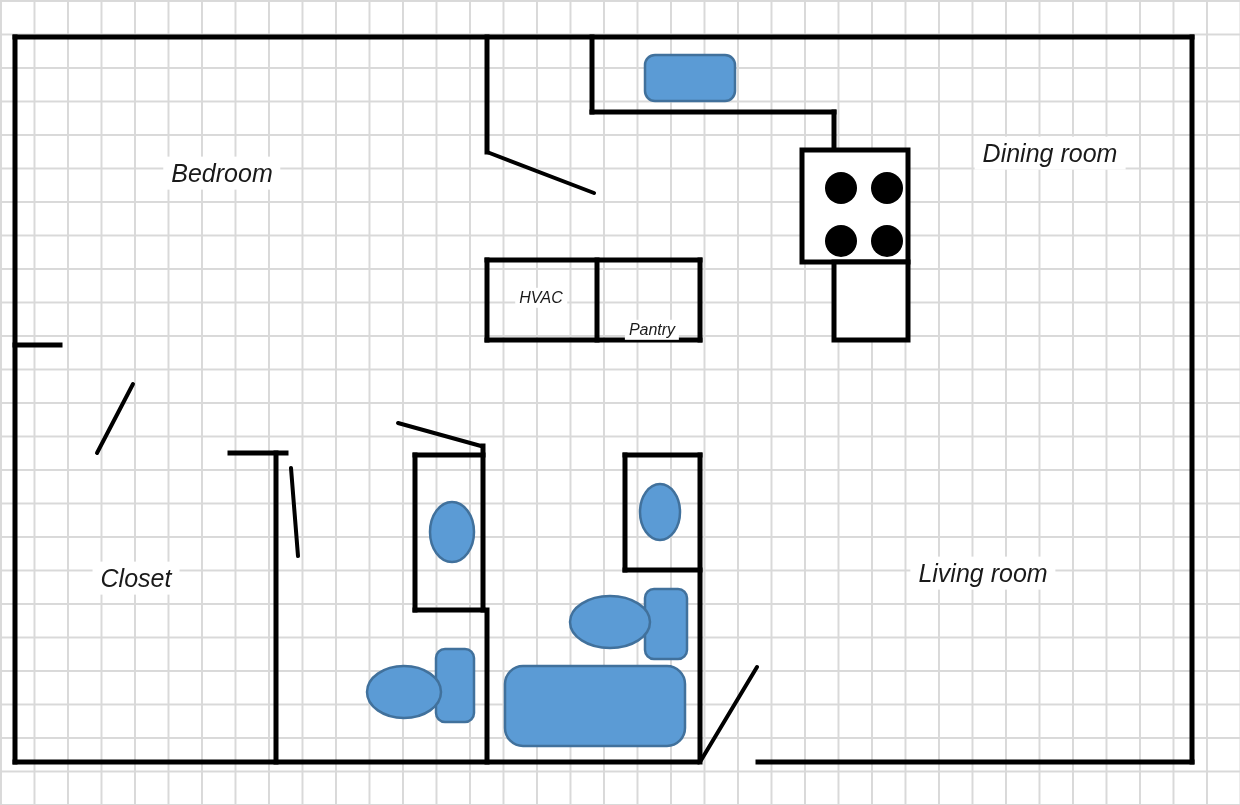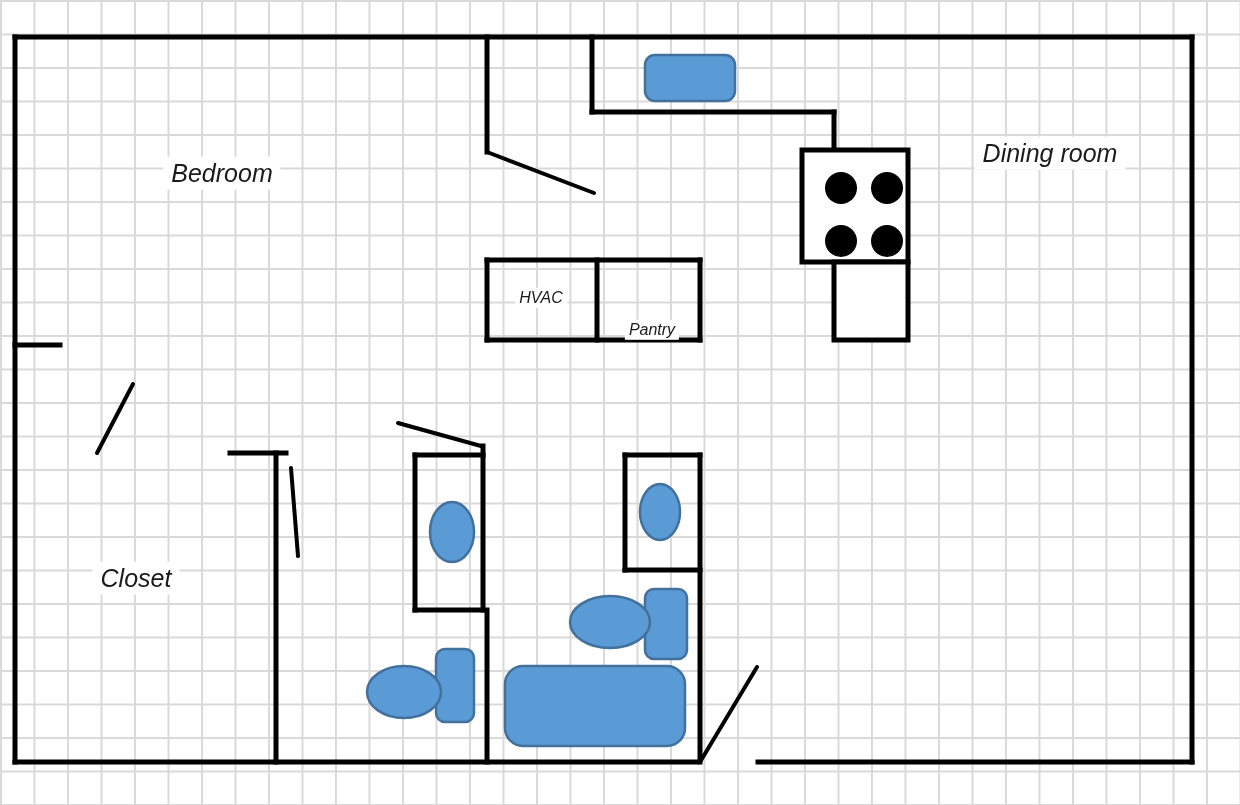--- a/index.html
+++ b/index.html
@@ -138,14 +138,15 @@
 
       <rect class="fixture" x="505" y="666" width="180" height="80" rx="18"></rect>
     </g>
   </svg>
 
   <div class="room-label" style="left:222px;  top:173px;">Bedroom</div>
   <div class="room-label" style="left:1050px; top:153px;">Dining room</div>
   <div class="room-label small" style="left:541px;  top:298px;">HVAC</div>
   <div class="room-label small" style="left:652px;  top:286px;margin-top:44px;">Pantry</div>
   <div class="room-label" style="left:136px;  top:578px;text-align:center;">Closet</div>
+  <div class="room-label" style="left:983px;  top:573px;">Living room</div>
 
 </div>
 
 </body></html>

